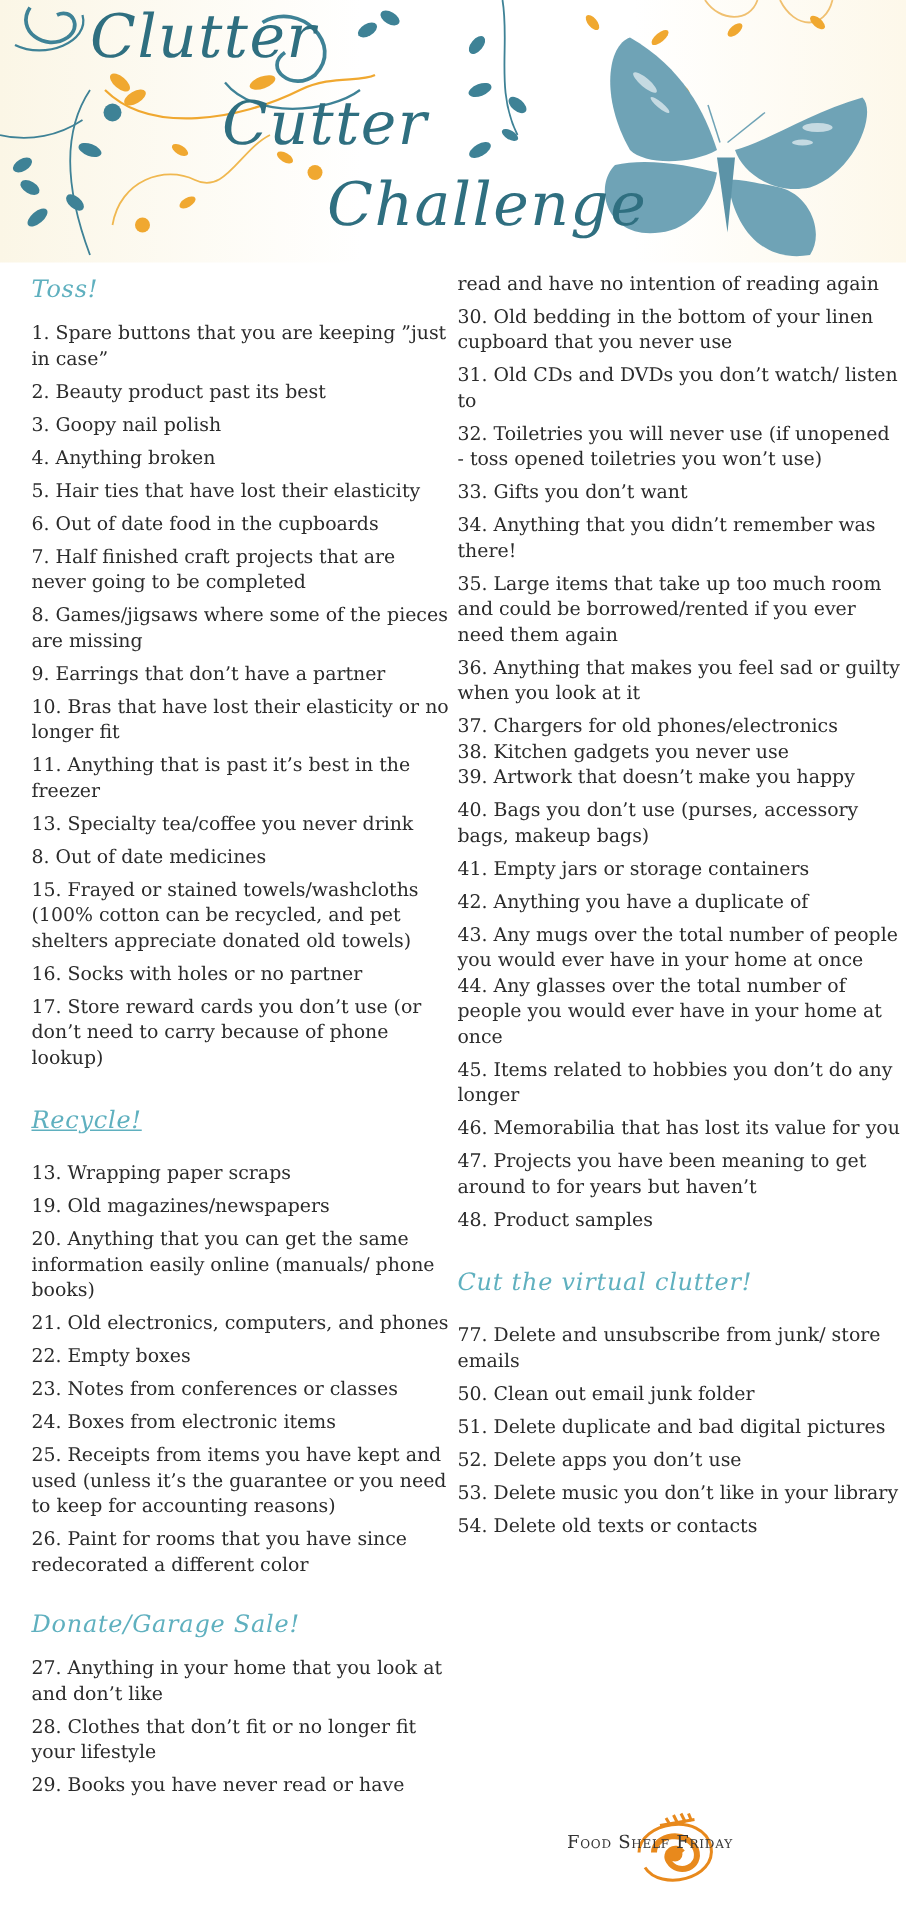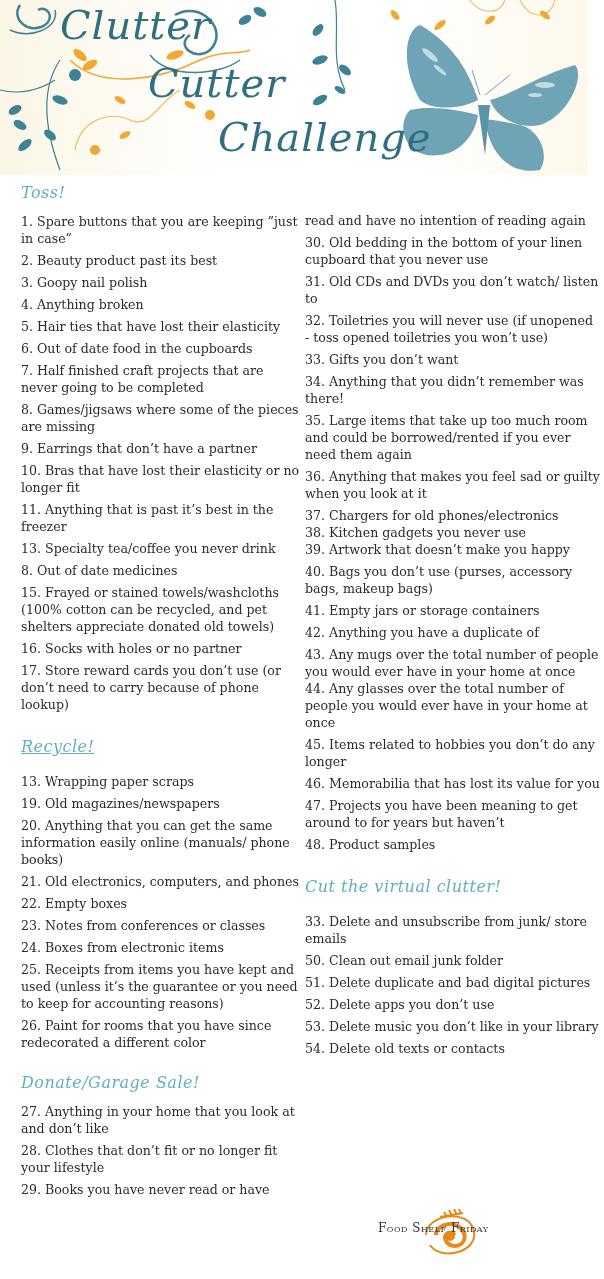--- a/index.html
+++ b/index.html
@@ -1,25 +1,25 @@
 <!DOCTYPE html>
 <html><head>
 <meta charset="utf-8">
 <style>
   html, body { margin: 0; padding: 0; }
   body { width: 604px; height: 1279px; background: #ffffff; position: relative; overflow: hidden; }
-  .header { position: absolute; left: 0; top: 0; width: 544px; height: 175px; background: linear-gradient(90deg, #fbf6e6 0%, #ffffff 40%, #ffffff 70%, #fdf8ea 100%); overflow: hidden; padding-left: 44px; }
+  .header { position: absolute; left: 0; top: 0; width: 604px; height: 175px; background: linear-gradient(90deg, #fbf6e6 0%, #ffffff 40%, #ffffff 70%, #fdf8ea 100%); overflow: hidden; }
   .title-word { position: absolute; font-family: "DejaVu Serif", serif; font-style: italic; color: #2f6f80; letter-spacing: 1px; }
   .t1 { left: 60px; top: 2px; font-size: 40px; }
   .t2 { left: 148px; top: 60px; font-size: 40px; text-align: center; }
   .t3 { left: 218px; top: 114px; font-size: 40px; }
   .deco { position: absolute; }
   .col { position: absolute; font-family: "DejaVu Serif", serif; font-size: 12.6px; color: #2b2b2b; }
   .col-left { left: 21px; top: 183px; width: 280px; }
-  .col-right { left: 305px; top: 180px; width: 295px; margin-top: 32px; }
+  .col-right { left: 305px; top: 180px; width: 295px; }
   .heading { font-family: "DejaVu Serif", serif; font-style: italic; color: #5fb0bf; font-size: 16px; letter-spacing: 0.5px; }
   .item { line-height: 17px; margin-bottom: 5px; }
   .footer-logo { position: absolute; left: 378px; top: 1205px; width: 160px; height: 60px; }
   .logo-text { position: absolute; left: 0; top: 16px; font-family: "DejaVu Serif", serif; font-size: 12px; color: #333; letter-spacing: 0.5px; white-space: nowrap; }
 </style>
 </head>
 <body>
 
 <div class="header">
   <svg class="deco" width="604" height="175" viewBox="0 0 604 175" style="left:0;top:0;">
@@ -142,21 +142,21 @@
     <div class="item">42. Anything you have a duplicate of</div>
     <div class="item" style="margin-bottom:0">43. Any mugs over the total number of people you would ever have in your home at once</div>
     <div class="item">44. Any glasses over the total number of people you would ever have in your home at once</div>
     <div class="item">45. Items related to hobbies you don’t do any longer</div>
     <div class="item">46. Memorabilia that has lost its value for you</div>
     <div class="item">47. Projects you have been meaning to get around to for years but haven’t</div>
     <div class="item">48. Product samples</div>
   </div>
   <div class="heading" style="margin-top:24px;height:36px;">Cut the virtual clutter!</div>
   <div>
-    <div class="item">33. Delete and unsubscribe from junk/ store emails</div>
+    <div class="item">77. Delete and unsubscribe from junk/ store emails</div>
     <div class="item">50. Clean out email junk folder</div>
     <div class="item">51. Delete duplicate and bad digital pictures</div>
     <div class="item">52. Delete apps you don’t use</div>
     <div class="item">53. Delete music you don’t like in your library</div>
     <div class="item">54. Delete old texts or contacts</div>
   </div>
 </div>
 
 <div class="footer-logo">
   <svg width="160" height="60" viewBox="0 0 160 60" style="position:absolute;left:0;top:0;">

